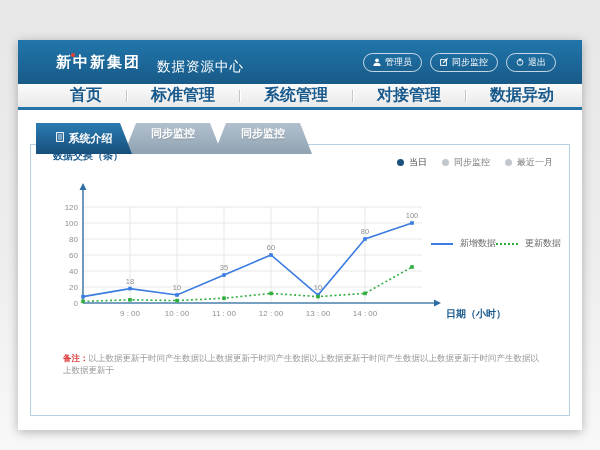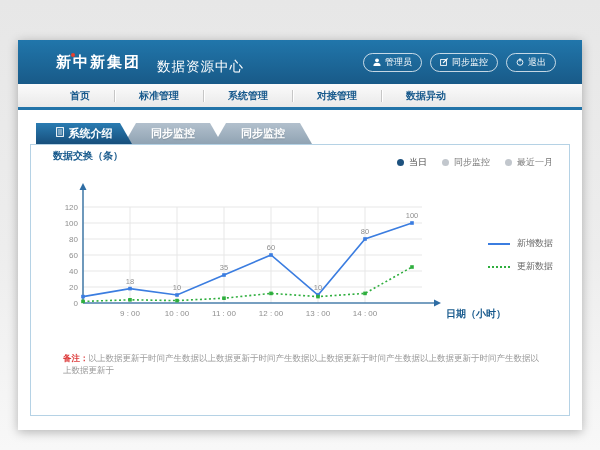--- a/index.html
+++ b/index.html
@@ -19,26 +19,26 @@
   .logo-bottom { font-size:15px; font-weight:bold; letter-spacing:2px; }
   .app-title { color:#fff; font-size:13.5px; margin:10px 0 0 16px; letter-spacing:1px; }
   .userbar { margin-left:auto; display:flex; gap:8px; align-items:center; }
   .pill { display:flex; align-items:center; gap:4px; border:1px solid rgba(255,255,255,.75);
     border-radius:10px; padding:2px 9px; color:#fff; font-size:9px; cursor:pointer; }
   .pill svg { display:block; }
 
   
   nav { height:26px; background:linear-gradient(180deg,#fbfbfb,#e9e9e9);
     border-bottom:3px solid #2273a8; display:flex; align-items:center; padding-left:46px; }
-  .nav-item { font-size:10px; font-weight:bold; color:#17598c; cursor:pointer; padding:0 6px; }
+  .nav-item { font-size:16px; font-weight:bold; color:#17598c; cursor:pointer; padding:0 6px; }
   .nav-sep { width:1px; height:12px; background:#c6c6c6; box-shadow:1px 0 0 #fff; margin:0 18px; }
 
   
   .tabstrip { display:flex; margin:13px 12px 0 18px; height:21px; position:relative; z-index:2; }
-  .tab { height:21px; line-height:21px; text-align:center; font-size:11px; font-weight:bold;
+  .tab { height:31px; line-height:21px; text-align:center; font-size:11px; font-weight:bold;
     color:#fff; cursor:pointer; }
   .tab-active { width:96px; background:linear-gradient(180deg,#2a7cb2,#174f7c);
     clip-path:polygon(0 0,calc(100% - 12px) 0,100% 100%,0 100%);
     display:flex; align-items:center; justify-content:center; gap:5px; z-index:3; }
   .tab-gray { width:98px; margin-left:-8px; background:linear-gradient(180deg,#b2c0cd,#90a3b3);
     clip-path:polygon(12px 0,calc(100% - 12px) 0,100% 100%,0 100%); z-index:1;
     text-shadow:0 1px 1px rgba(0,0,0,.15); }
   .tab-gray + .tab-gray { z-index:0; }
 
   
@@ -46,21 +46,21 @@
     border:1px solid #b5d2e5; background:#fff;text-decoration:underline; }
   .radios { position:absolute; top:11px; right:16px; display:flex; gap:15px; }
   .radio { display:flex; align-items:center; gap:5px; font-size:9px; color:#777; cursor:pointer; }
   .radio .dot { width:7px; height:7px; border-radius:50%; background:#c2c7cd; }
   .radio.selected .dot { background:#1d517e; }
   .radio.selected { color:#444; }
 
   .ylabel { position:absolute; left:22px; top:4px; font-size:10px; font-weight:bold; color:#17598c; }
   .chart-wrap { position:absolute; left:16px; top:36px; }
 
-  .legend { position:absolute; right:16px; top:92px; display:flex; flex-direction:column; gap:10px; }
+  .legend { position:absolute; right:8px; top:92px; display:flex; flex-direction:row; }
   .legend-item { display:flex; align-items:center; gap:7px; font-size:9px; color:#666; }
   .leg-line { width:22px; height:0; }
   .leg-solid { border-top:2px solid #3b7de0; }
   .leg-dotted { border-top:2px dotted #2fae3e; }
 
   .note { position:absolute; left:32px; top:208px; right:24px; font-size:8.5px; line-height:1.4; }
   .note-prefix { color:#dd3b3b; font-weight:bold;margin-top:40px; }
   .note-text { color:#9a9a9a; }
 </style>
 </head>

